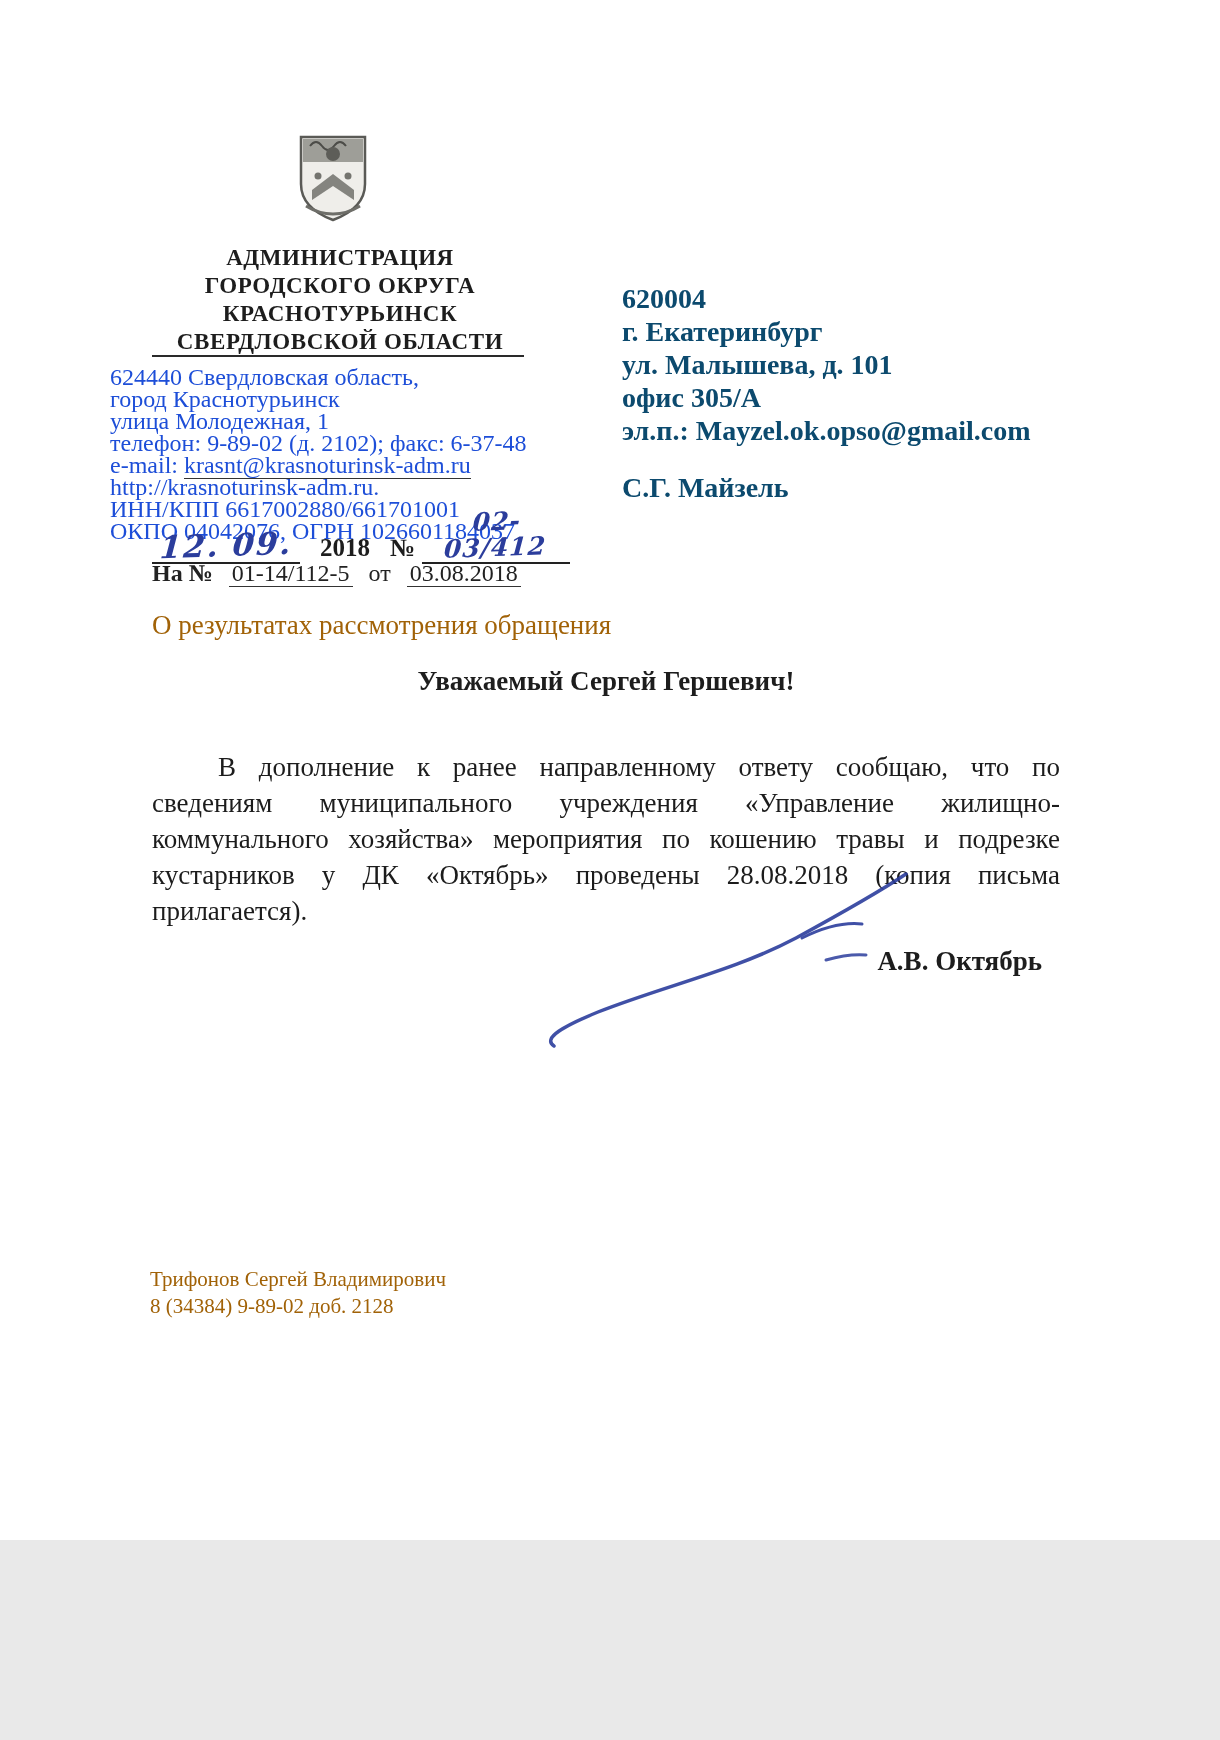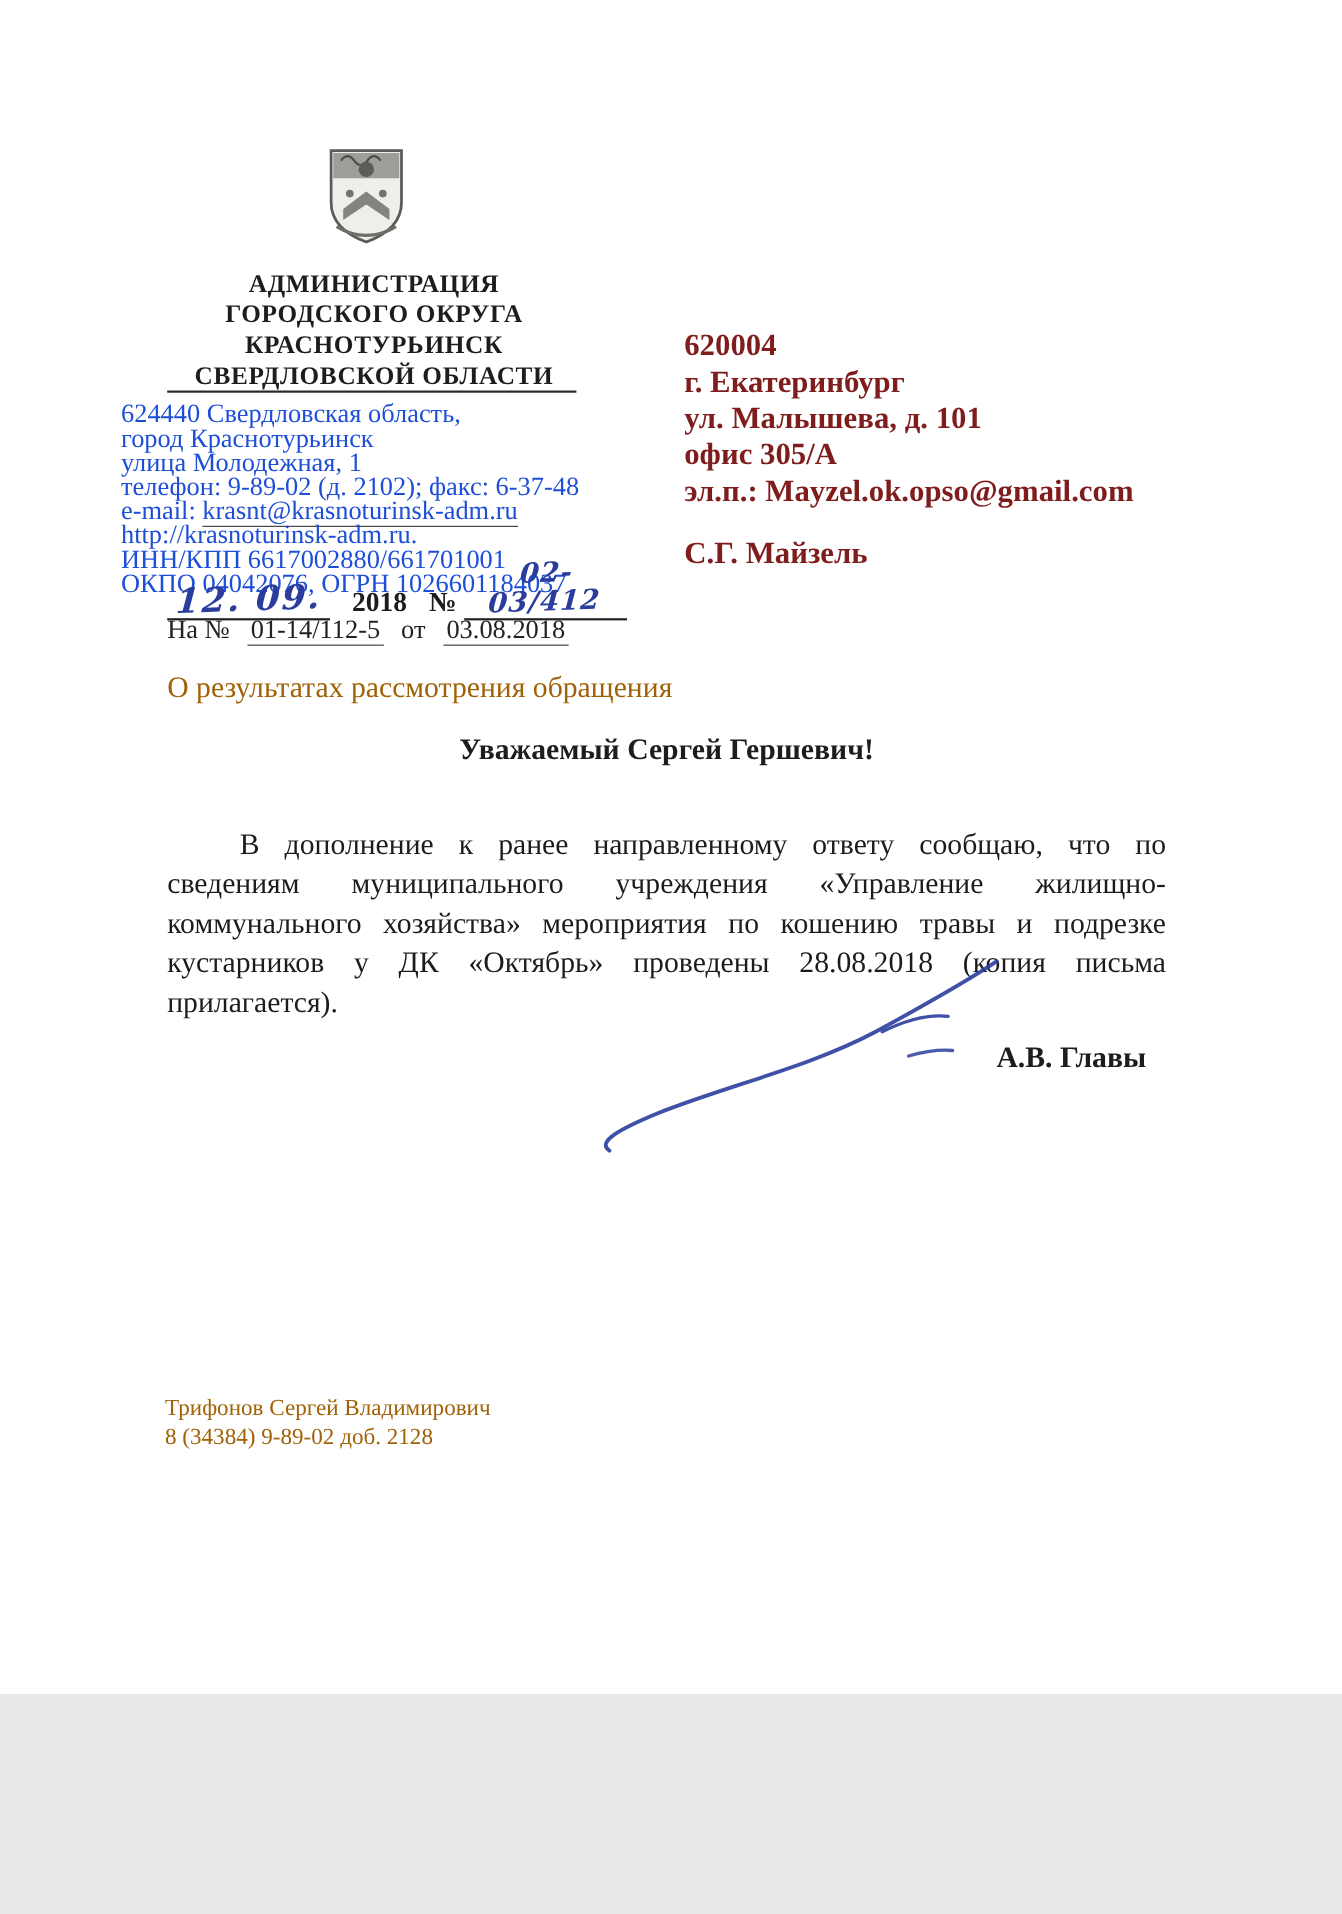--- a/index.html
+++ b/index.html
@@ -48,27 +48,27 @@
     display:inline-block;
     transform:rotate(-2deg) skewX(-6deg);
     letter-spacing:2px;
   }
   .hand-date{font-size:31px;line-height:30px;}
   .hand-num{font-size:25px;line-height:26px;letter-spacing:1px;}
   .ref-row{
     position:absolute;left:152px;top:560px;width:480px;height:30px;
     font-size:24px;color:#222;
   }
-  .ref-row .lbl{font-weight:normal;}
+  .ref-row .lbl{font-weight:bold;}
   .ref-row .u{border-bottom:1.5px solid #333;padding:0 3px;}
   .ref-row span{margin-right:10px;}
   
   .recipient{
     position:absolute;left:622px;top:282px;width:470px;
-    font-weight:bold;font-size:28px;line-height:33px;color:#7f1d1d;margin-top:16px;
+    font-weight:bold;font-size:28px;line-height:33px;color:#0c4a6e;
   }
   .recipient .name{margin-top:24px;}
   
   .subject{position:absolute;left:152px;top:610px;font-size:27px;color:#a16207;}
   .salutation{
     position:absolute;left:152px;top:666px;width:908px;
     text-align:center;font-weight:bold;font-size:27px;
   }
   .body-text{
     position:absolute;left:152px;top:722px;width:908px;
@@ -159,20 +159,20 @@
 
 
   <div class="sig-stroke">
     <svg viewBox="0 0 390 200" width="390" height="200" xmlns="http://www.w3.org/2000/svg">
       <path d="M14 184 C 2 176, 24 164, 58 150 C 124 124, 196 108, 256 76 C 300 52, 342 28, 366 12" fill="none" stroke="#2b3d9c" stroke-width="3.5" stroke-linecap="round" opacity="0.9"></path>
       <path d="M262 76 C 282 66, 304 60, 322 62" fill="none" stroke="#2b3d9c" stroke-width="3" stroke-linecap="round" opacity="0.9"></path>
       <path d="M286 98 C 300 94, 314 92, 326 93" fill="none" stroke="#2b3d9c" stroke-width="3" stroke-linecap="round" opacity="0.85"></path>
     </svg>
   </div>
 
-  <div class="sig-name">А.В. Главы</div>
+  <div class="sig-name">А.В. Октябрь</div>
 
   <div class="footer">
     <div>Трифонов Сергей Владимирович</div>
     <div>8 (34384) 9-89-02 доб. 2128</div>
   </div>
 
 </div>
 
 </body></html>

